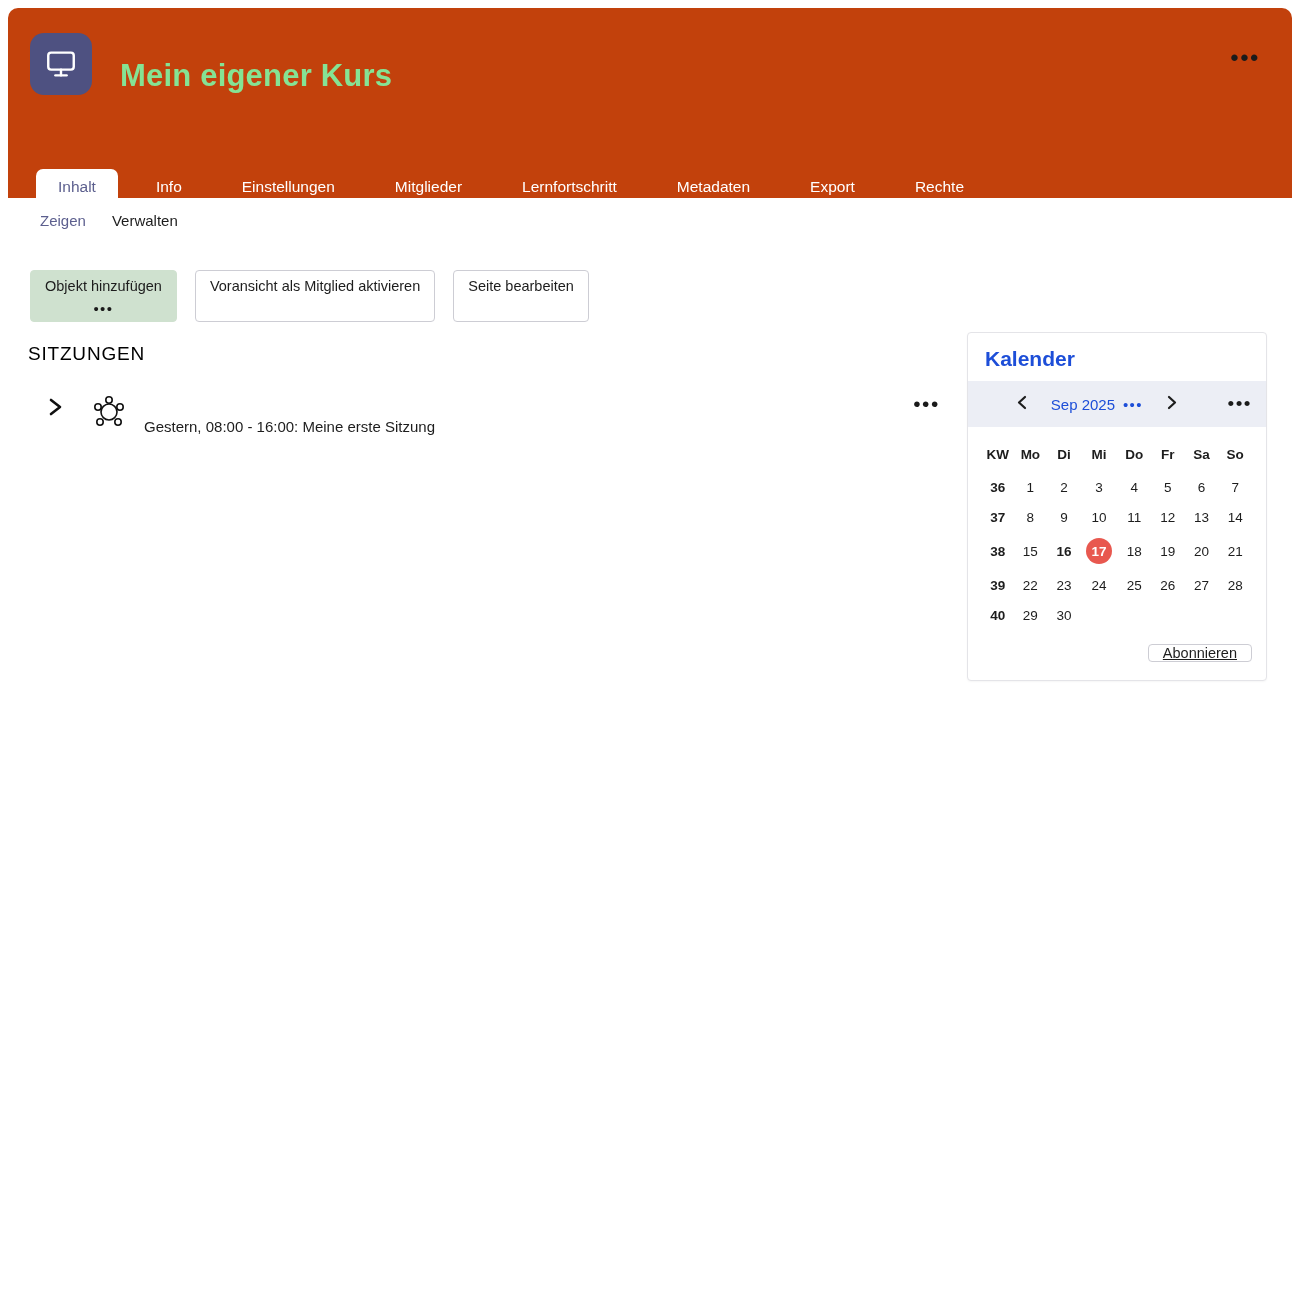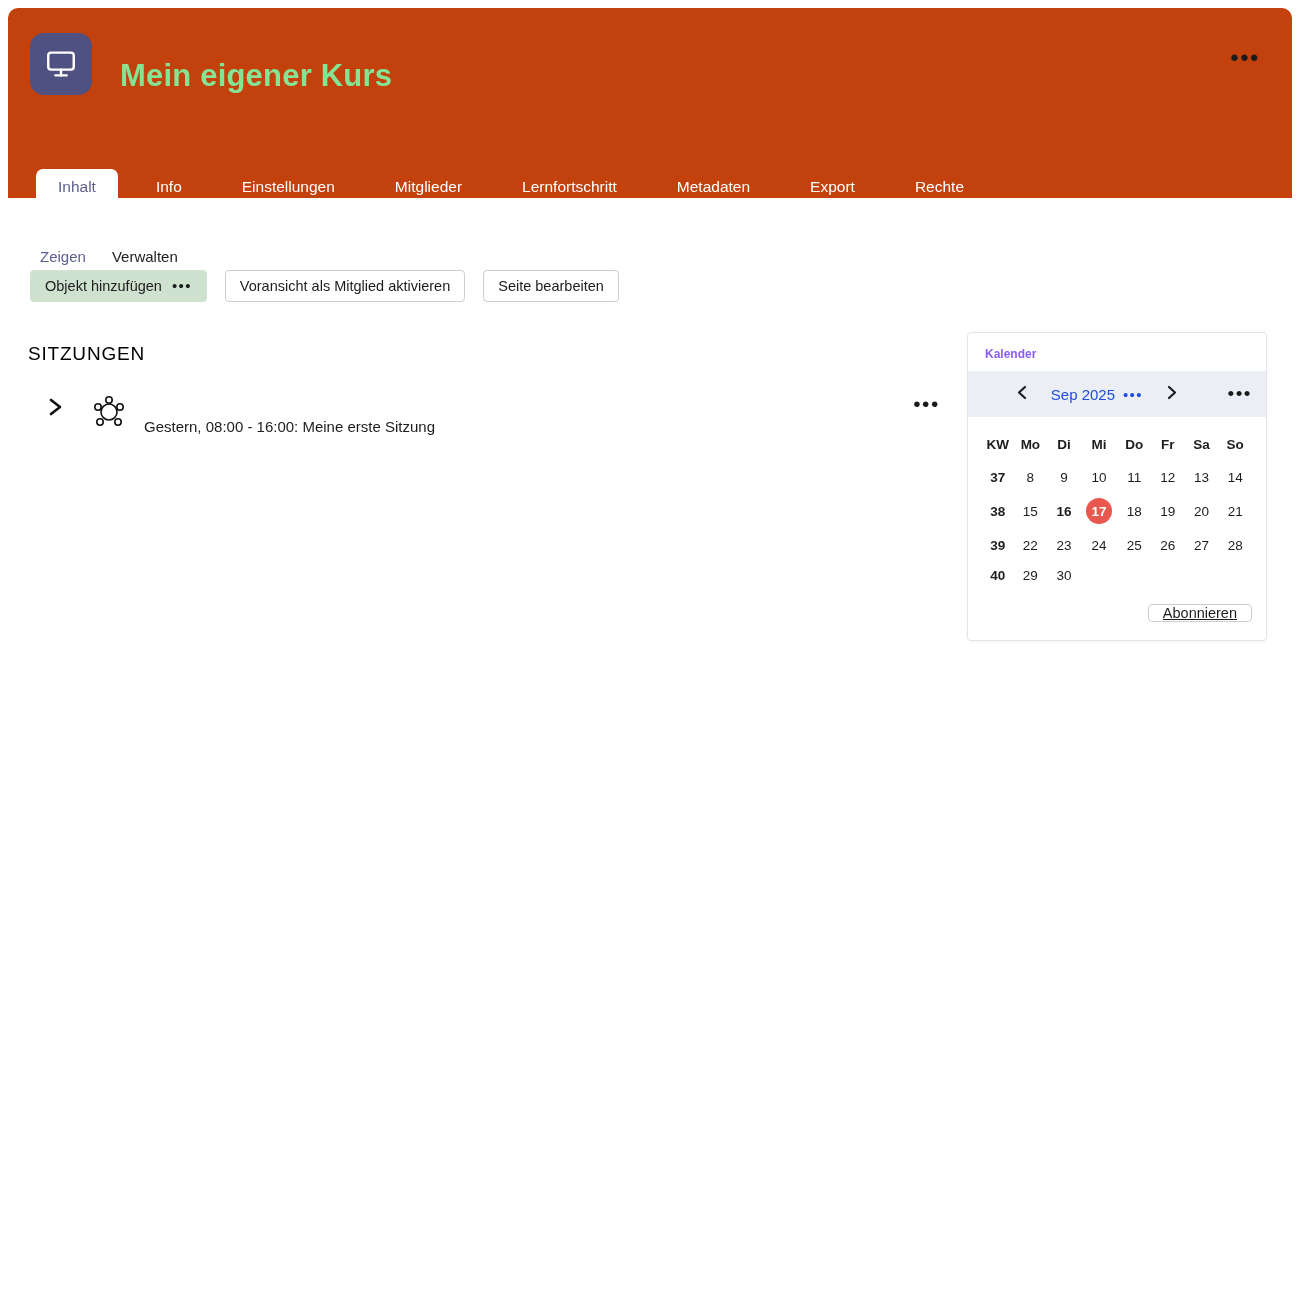--- a/index.html
+++ b/index.html
@@ -80,21 +80,21 @@
     left: 40px; top: 212px;
     display: flex;
     gap: 26px;
     align-items: baseline;
   }
   .subtab {
     font-size: 15px;
     color: #1d1d1d;
     cursor: pointer;
   }
-  .subtab.link { color: #5c5f8e; margin-top: 36px; }
+  .subtab.link { color: #5c5f8e; }
 
   
   .actions {
     position: absolute;
     left: 30px; top: 270px;
     display: flex;
     gap: 18px;
     align-items: stretch;
   }
   .btn {
@@ -102,20 +102,21 @@
     color: #1d1d1d;
     background: #ffffff;
     border: 1px solid #cdcdd4;
     border-radius: 4px;
     padding: 7px 14px;
     cursor: pointer;
     white-space: nowrap;
     display: flex;
     align-items: center;
     gap: 10px;
+    flex-direction: column;
   }
   .btn.primary {
     background: #cfe1cf;
     border: 1px solid #cfe1cf;
   }
   .btn .dots {
     font-size: 15px;
     letter-spacing: 1.4px;
     line-height: 10px;
     color: #1b1b1b;
@@ -167,23 +168,23 @@
   .cal {
     position: absolute;
     left: 967px; top: 332px;
     width: 300px;
     background: #ffffff;
     border: 1px solid #e4e4e8;
     border-radius: 4px;
     box-shadow: 0 1px 2px rgba(0,0,0,0.04);
   }
   .cal-title {
-    font-size: 12px;
+    font-size: 21px;
     font-weight: bold;
-    color: #8b5cf6;
+    color: #1d4ed8;
     padding: 14px 0 10px 17px;
   }
   .cal-nav {
     background: #eceef5;
     height: 46px;
     display: flex;
     align-items: center;
     padding: 0 10px;
   }
   .cal-nav-inner {
@@ -364,20 +365,30 @@
             <th>Di</th>
             <th>Mi</th>
             <th>Do</th>
             <th>Fr</th>
             <th>Sa</th>
             <th>So</th>
           </tr>
         </thead>
         <tbody>
           <tr>
+            <td class="kw">36</td>
+            <td><span class="daycell">1</span></td>
+            <td><span class="daycell">2</span></td>
+            <td><span class="daycell">3</span></td>
+            <td><span class="daycell">4</span></td>
+            <td><span class="daycell">5</span></td>
+            <td><span class="daycell">6</span></td>
+            <td><span class="daycell">7</span></td>
+          </tr>
+          <tr>
             <td class="kw">37</td>
             <td><span class="daycell">8</span></td>
             <td><span class="daycell">9</span></td>
             <td><span class="daycell">10</span></td>
             <td><span class="daycell">11</span></td>
             <td><span class="daycell">12</span></td>
             <td><span class="daycell">13</span></td>
             <td><span class="daycell">14</span></td>
           </tr>
           <tr>

